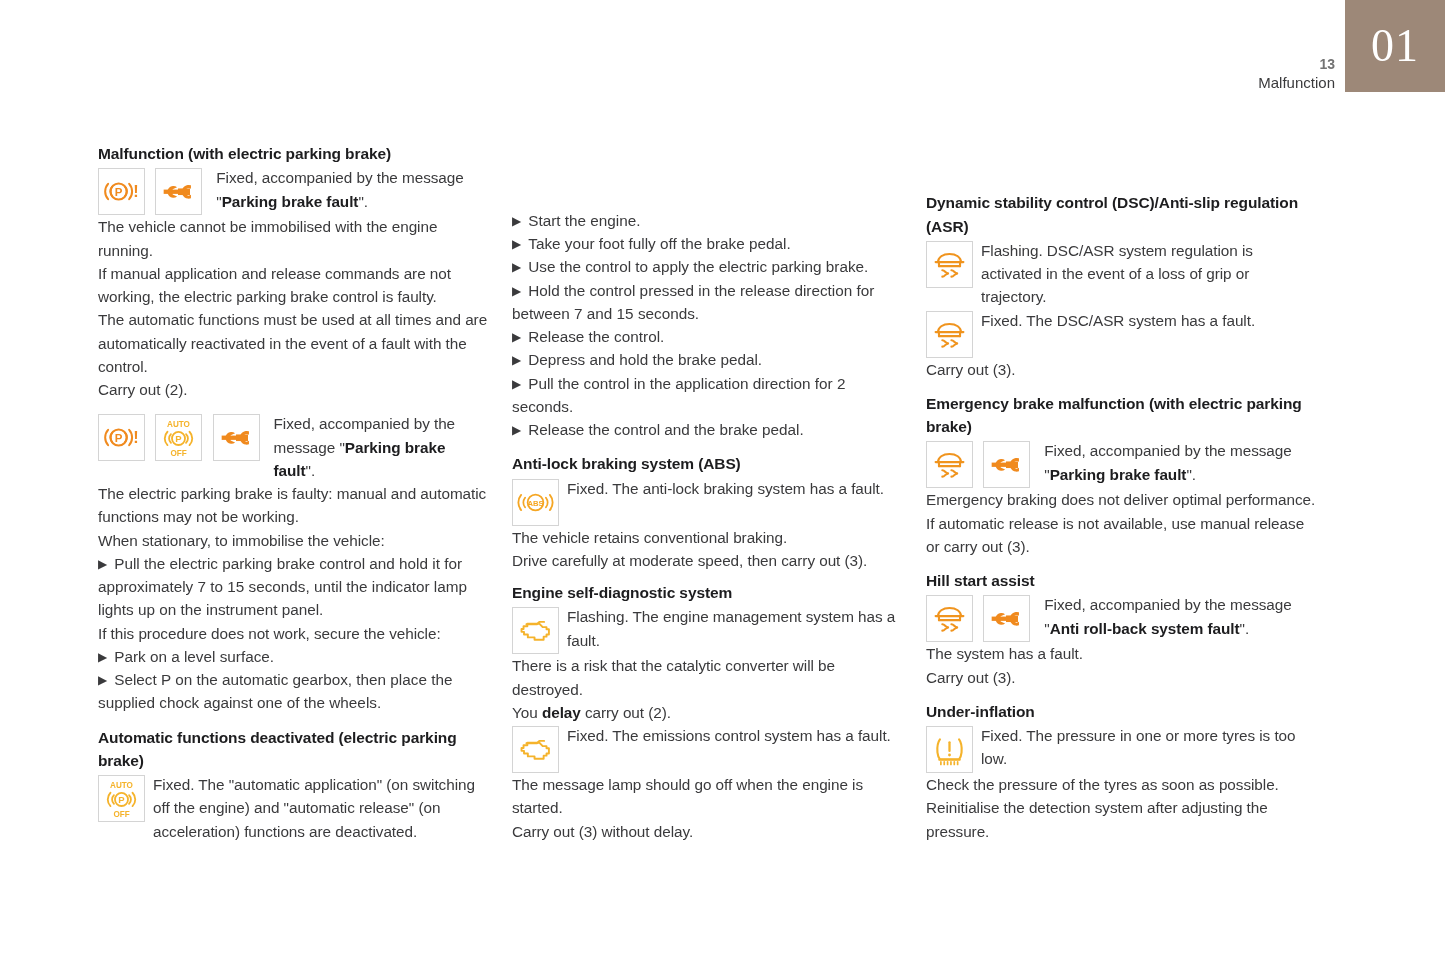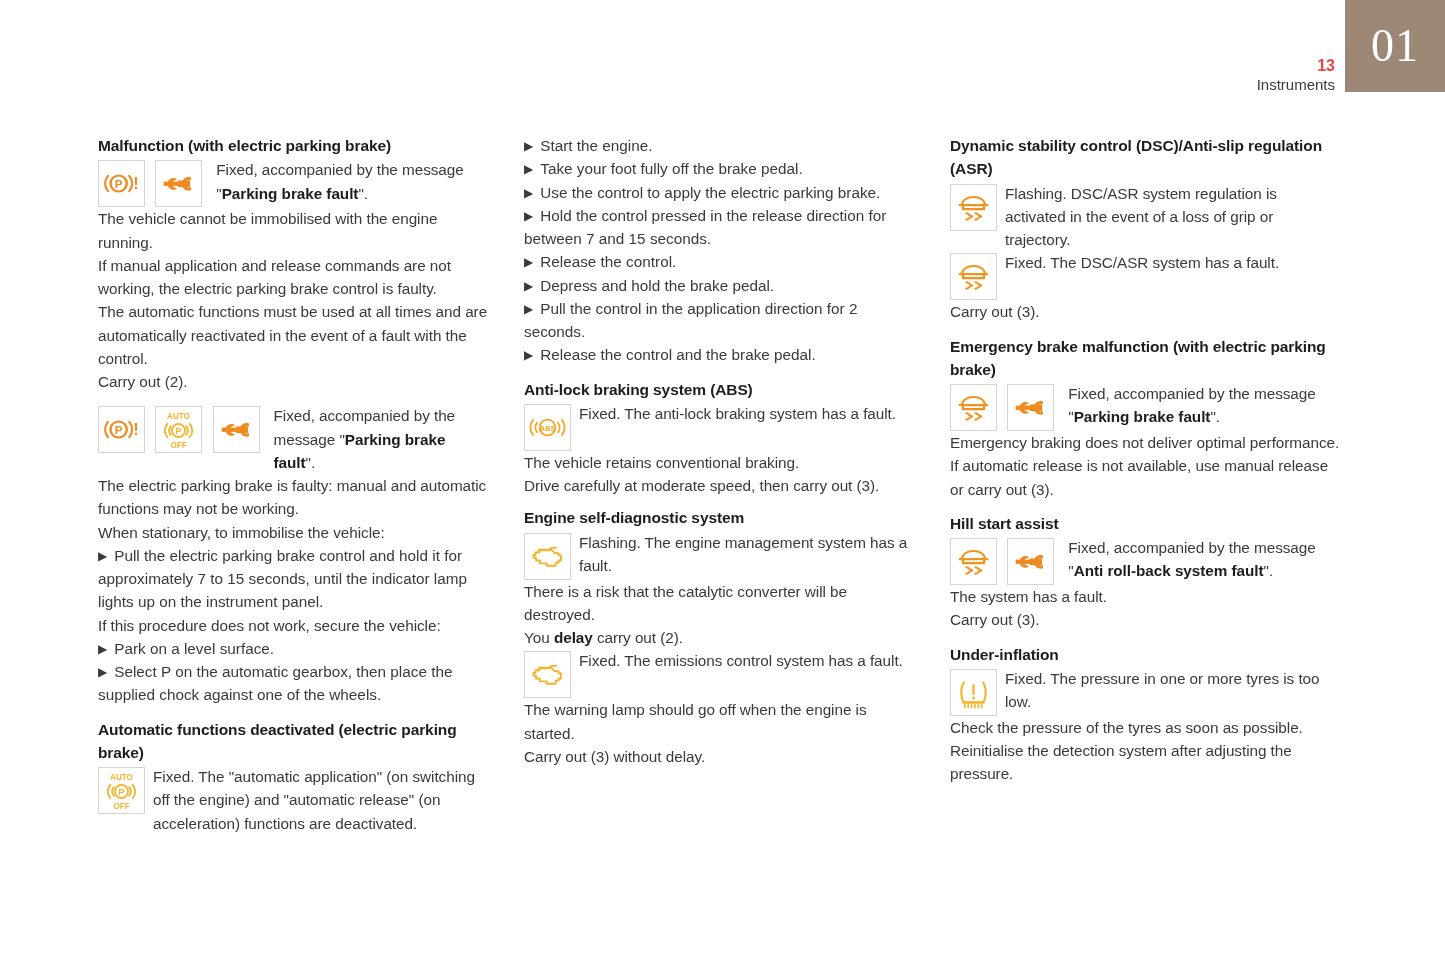--- a/index.html
+++ b/index.html
@@ -21,33 +21,34 @@
   .chapter-tab .num{
     font-family:"Liberation Serif","DejaVu Serif",serif;
     font-size:46px;color:#ffffff;font-weight:400;letter-spacing:1px;
     line-height:1;
   }
   .header-meta{
     position:absolute;top:56px;right:110px;
     text-align:right;
   }
   .header-meta .pagenum{
-    font-size:16px;font-weight:bold;color:#ef4444;line-height:1.25;
+    font-size:14px;font-weight:bold;color:#737373;line-height:1.25;
   }
   .header-meta .section{
     font-size:15px;color:#3a3a3c;line-height:1.25;
   }
 
   
   .page{
     position:absolute;
-    left:98px;top:134px;
+    left:98px;top:142px;
     width:1250px;
     display:flex;
-    gap:36px;
+    gap:24px;
+    align-items:flex-end;
   }
   .col{width:390px;}
 
   h3.sec-title{
     font-size:15.5px;
     font-weight:bold;
     color:#1d1d1f;
     margin:0 0 1px 0;
     line-height:1.5;
     letter-spacing:-0.1px;
@@ -98,21 +99,21 @@
   .clr{clear:both;}
 </style>
 </head>
 <body>
 
 <div class="chapter-tab">
   <span class="num">01</span>
 </div>
 <div class="header-meta">
   <div class="pagenum">13</div>
-  <div class="section">Instruments</div>
+  <div class="section">Malfunction</div>
 </div>
 
 <div class="page">
 
   <div class="col">
 
     <div class="block">
       <h3 class="sec-title">Malfunction (with electric parking brake)</h3>
       <div class="iconrow">
         <span class="icons two">
@@ -285,21 +286,21 @@
               <g fill="none" stroke="#f5b32b" stroke-width="2" stroke-linejoin="round" stroke-linecap="round">
                 <path d="M14 17 h11 l2.5 -2.5 h5"></path>
                 <path d="M11 22 v-3 h4 v-2.6 h12.5 l3.5 3.6 h4 v2.2 h2.5 v5.5 h-2.5 v2.2 h-3 v3.2 h-9.5 v-2.4 h-7 v-3 h-4 v-2.8 h-2.6 v-2.9 z"></path>
               </g>
             </svg>
           </span>
         </span>
         <p class="txt">Fixed. The emissions control system has a fault.</p>
       </div>
       <div class="clr"></div>
-      <p class="txt">The warning lamp should go off when the engine is started.</p>
+      <p class="txt">The message lamp should go off when the engine is started.</p>
       <p class="txt">Carry out (3) without delay.</p>
     </div>
 
   </div>
 
   <div class="col">
 
     <div class="block">
       <h3 class="sec-title">Dynamic stability control (DSC)/Anti-slip regulation (ASR)</h3>
       <div class="iconrow">

